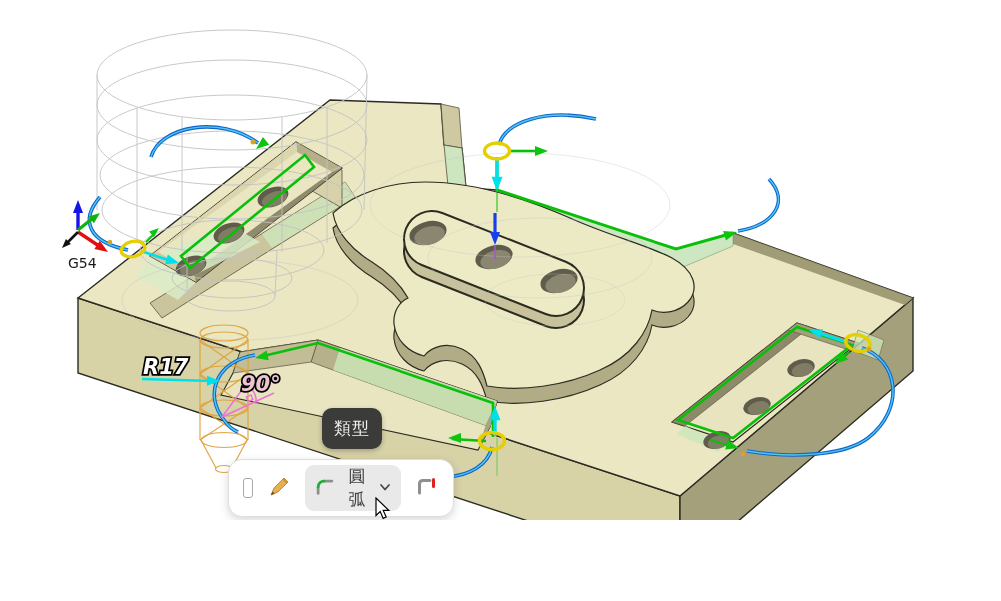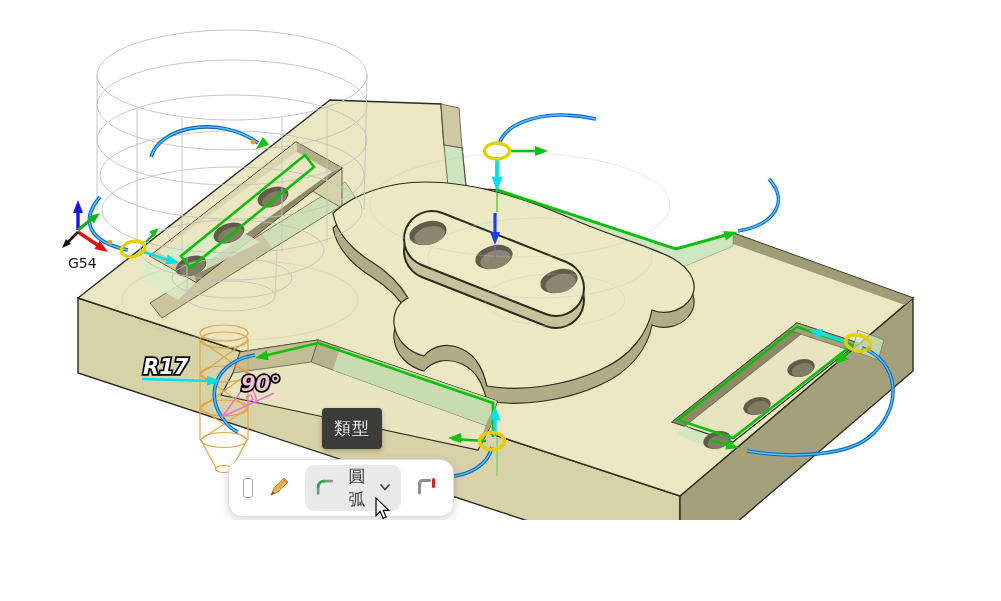--- a/index.html
+++ b/index.html
@@ -1,20 +1,20 @@
 <!DOCTYPE html>
 <html><head>
 <meta charset="utf-8">
 <style>
   html,body{margin:0;padding:0;background:#fff;}
   #stage{position:relative;width:1001px;height:520px;overflow:hidden;background:#fff;
          font-family:"Liberation Sans","DejaVu Sans",sans-serif;}
   #scene{position:absolute;left:0;top:0;}
   .tooltip{position:absolute;left:322px;top:408px;background:#3b3b3a;color:#f2f2f2;
-           font-size:17px;padding:9px 12px;border-radius:4px;letter-spacing:1px;
+           font-size:17px;padding:9px 12px;border-radius:10px;letter-spacing:1px;
            box-shadow:0 2px 5px rgba(0,0,0,.25);}
   .toolbar{position:absolute;left:228px;top:459px;width:226px;height:58px;background:#ffffff;
            border:1px solid #dedede;border-radius:14px;box-shadow:0 3px 10px rgba(0,0,0,.16);
            display:flex;align-items:center;gap:14px;padding:0 14px;box-sizing:border-box;}
   .checkbox{width:18px;height:18px;border:1.6px solid #a9a9a9;border-radius:3px;background:#fff;}
   .iconbtn{width:28px;height:28px;display:flex;align-items:center;justify-content:center;
            background:transparent;border:none;padding:0;cursor:pointer;}
   .typebtn{height:46px;min-width:96px;border-radius:9px;background:#e9e9e9;border:none;
            display:flex;align-items:center;justify-content:center;gap:8px;padding:0 9px;cursor:pointer;}
   .typebtn .lbl{font-size:17px;color:#3f3f3f;}

